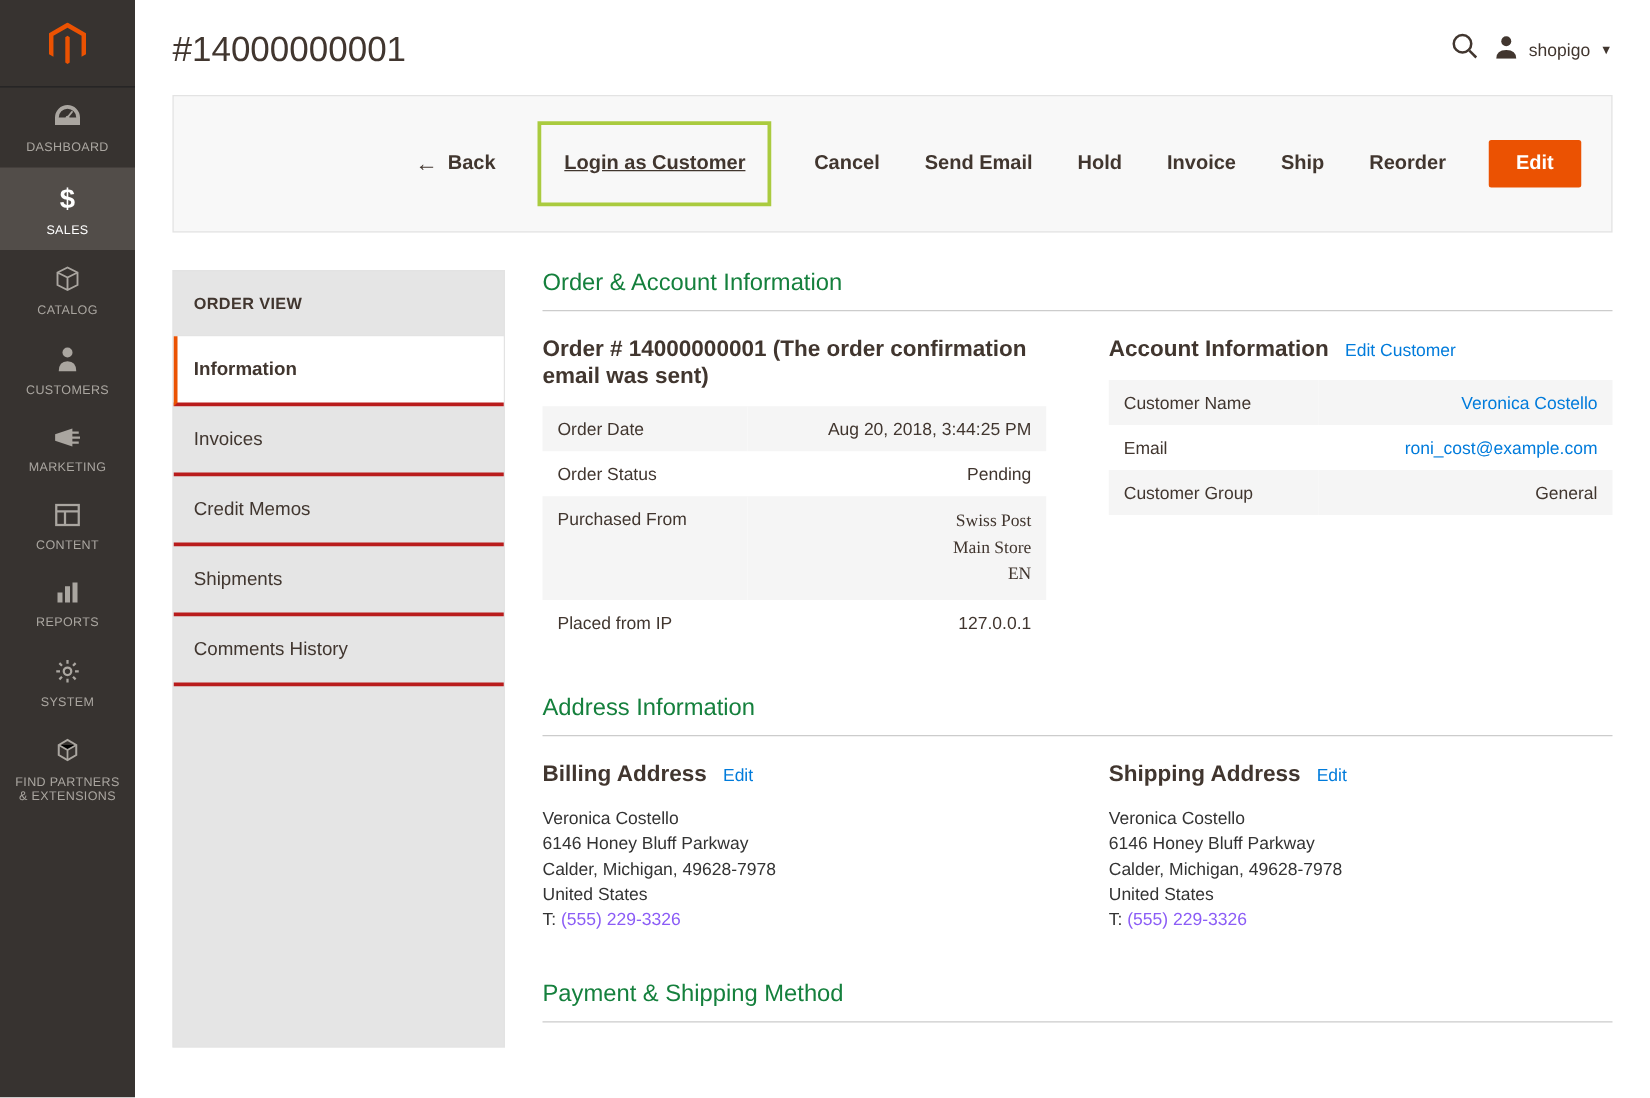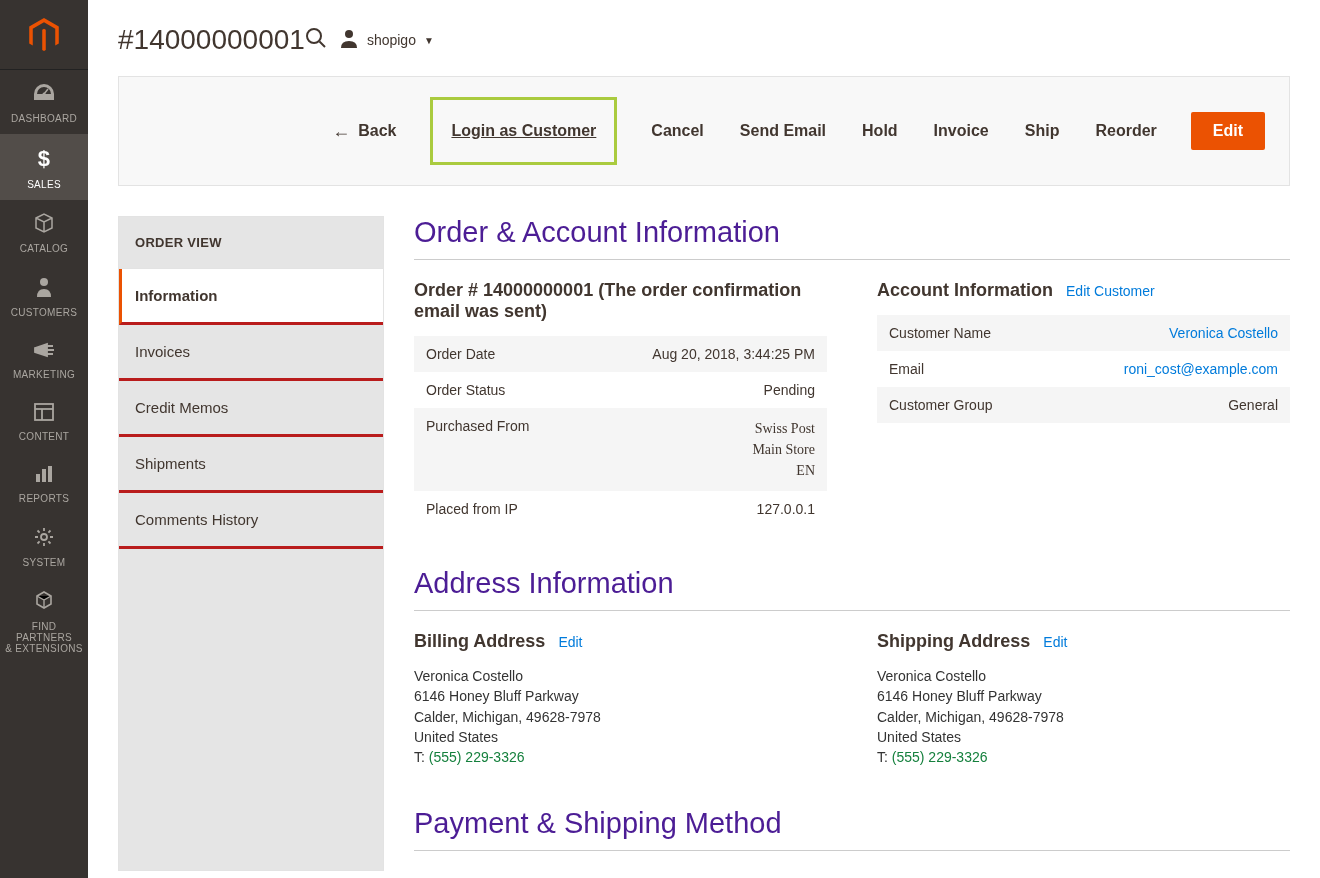--- a/index.html
+++ b/index.html
@@ -4,21 +4,21 @@
 <style>
 * { box-sizing: border-box; margin: 0; padding: 0; }
 body {
   font-family: 'Helvetica Neue', Helvetica, Arial, sans-serif;
   font-size: 14px;
   color: #333;
   background: #fff;
   display: flex;
 }
 .sidebar {
-  width: 88px;
+  width: 108px;
   background: #373330;
   min-height: 878px;
   flex-shrink: 0;
 }
 .logo {
   height: 70px;
   display: flex;
   align-items: center;
   justify-content: center;
   border-bottom: 1px solid #222;
@@ -39,20 +39,21 @@
 .nav-item .icon { font-size: 22px; line-height: 1; margin-bottom: 5px; color: inherit; }
 .nav-item .label { line-height: 1.1; }
 .main {
   flex: 1;
   min-width: 0;
   padding: 0 30px;
 }
 .page-header {
   display: flex;
   align-items: center;
+  justify-content: space-between;
   padding: 24px 0 20px;
 }
 .page-title {
   font-size: 28px;
   font-weight: 400;
   color: #41362f;
 }
 .header-right { display: flex; align-items: center; gap: 12px; }
 .search-icon { font-size: 20px; color: #41362f; cursor: pointer; }
 .user-menu { display: flex; align-items: center; gap: 8px; cursor: pointer; color: #41362f; }
@@ -118,23 +119,23 @@
   cursor: pointer;
 }
 .left-nav-item.active {
   background: #fff;
   border-left: 3px solid #eb5202;
   padding-left: 13px;
   font-weight: 600;
 }
 .right-content { flex: 1; min-width: 0; }
 .section-title {
-  font-size: 29px;
+  font-size: 19px;
   font-weight: 400;
-  color: #4c1d95;
+  color: #15803d;
   border-bottom: 1px solid #ccc;
   padding-bottom: 10px;
   margin-bottom: 20px;
 }
 .two-col {
   display: flex;
   gap: 50px;
   margin-bottom: 40px;
 }
 .col { flex: 1; min-width: 0; }
@@ -155,21 +156,21 @@
 .info-table tr:nth-child(odd) { background: #f5f5f5; }
 .info-table td {
   padding: 10px 12px;
   font-size: 14px;
   color: #41362f;
 }
 .info-table td:last-child { text-align: right; }
 .info-table .multiline { line-height: 1.5; white-space: pre-line; font-family: Liberation Serif, serif; }
 .link-value { color: #007bdb; cursor: pointer; }
 .address-block { color: #333; line-height: 1.45; font-size: 14px; }
-.address-block .tel { color: #15803d; cursor: pointer; }
+.address-block .tel { color: #8b5cf6; cursor: pointer; }
 </style>
 </head>
 <body>
 
 <div class="sidebar">
   <div class="logo">
     <svg viewBox="0 0 100 115" fill="none">
       <path d="M50 0 L100 29 L100 86 L88 93 L88 36 L50 14 L12 36 L12 93 L0 86 L0 29 Z" fill="#eb5202"></path>
       <path d="M44 40 L44 108 L50 112 L56 108 L56 40 L50 36 Z" fill="#eb5202"></path>
     </svg>

